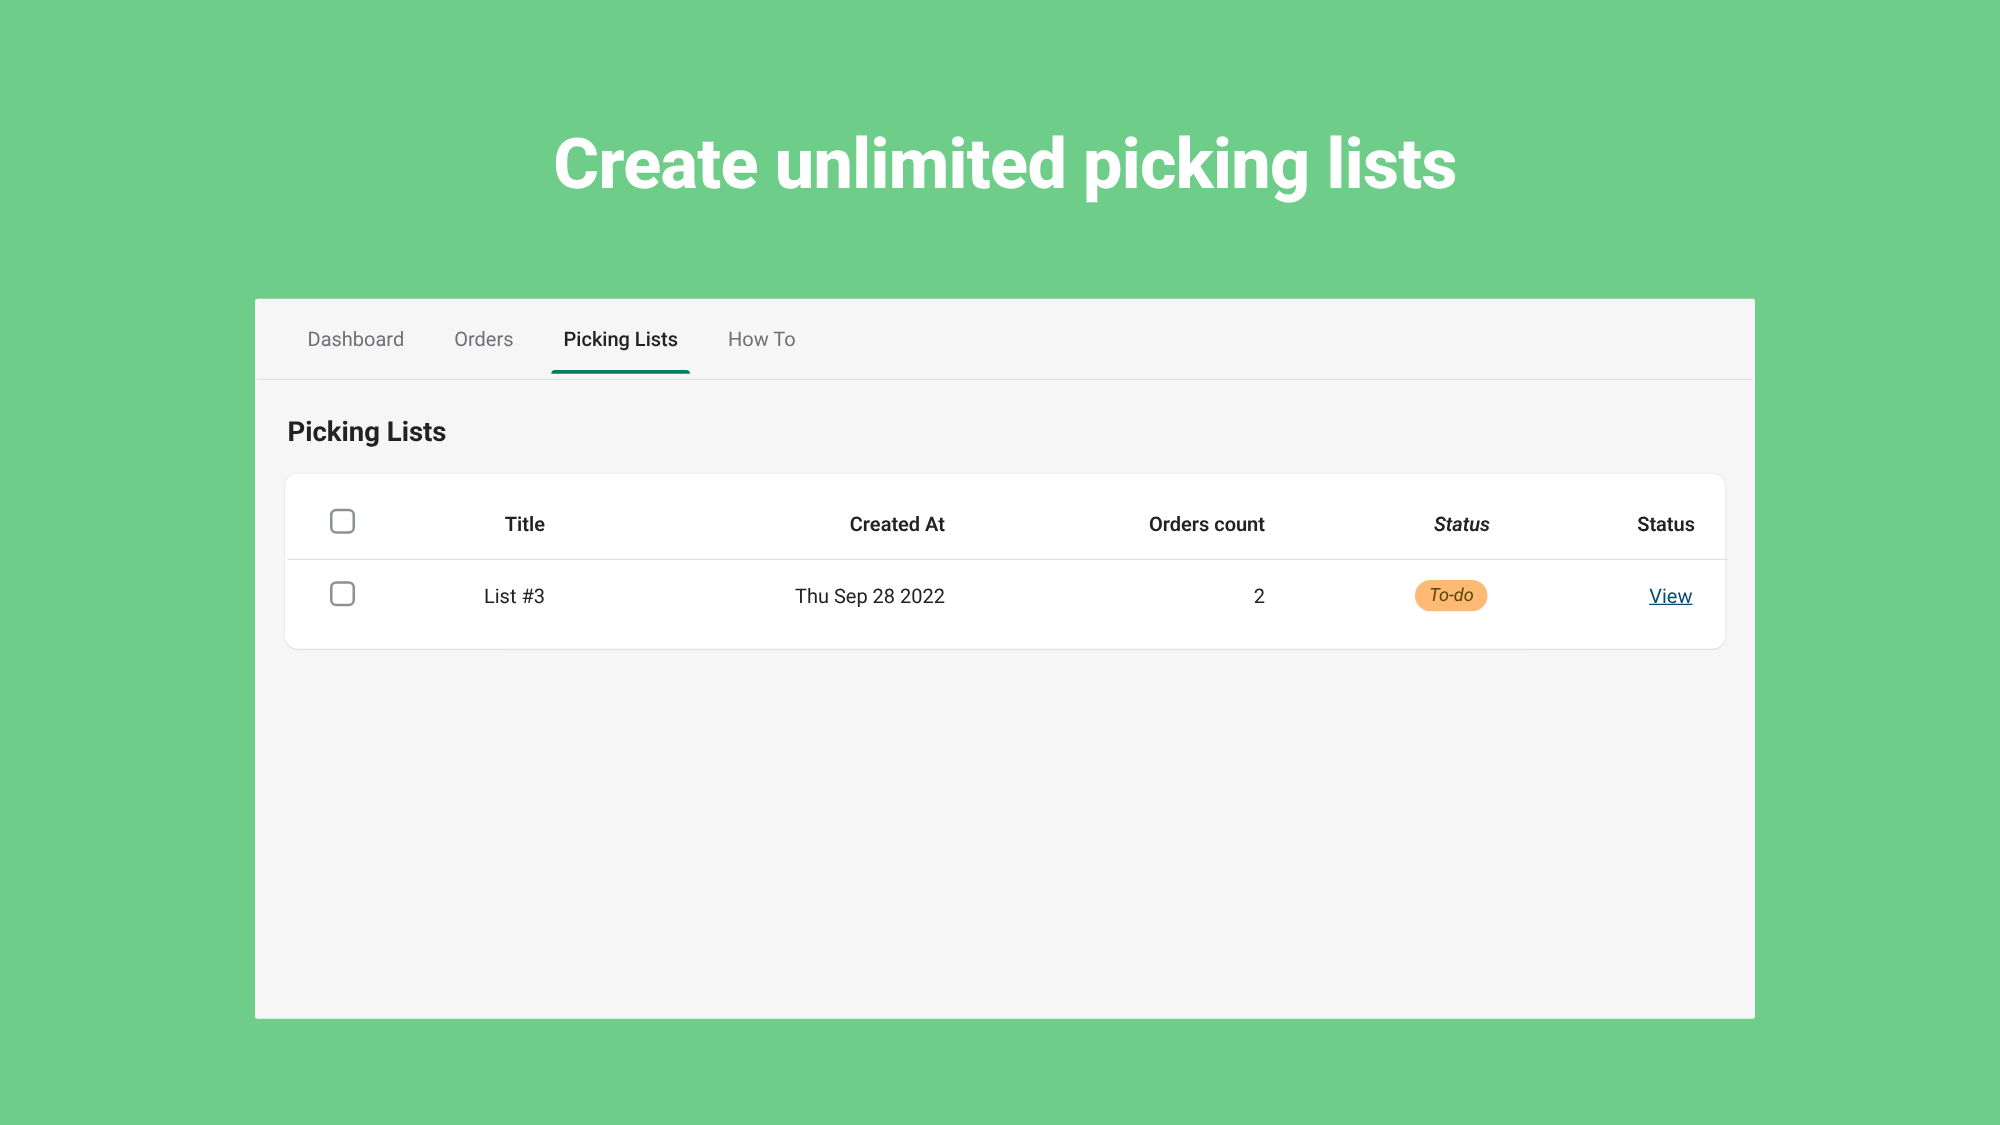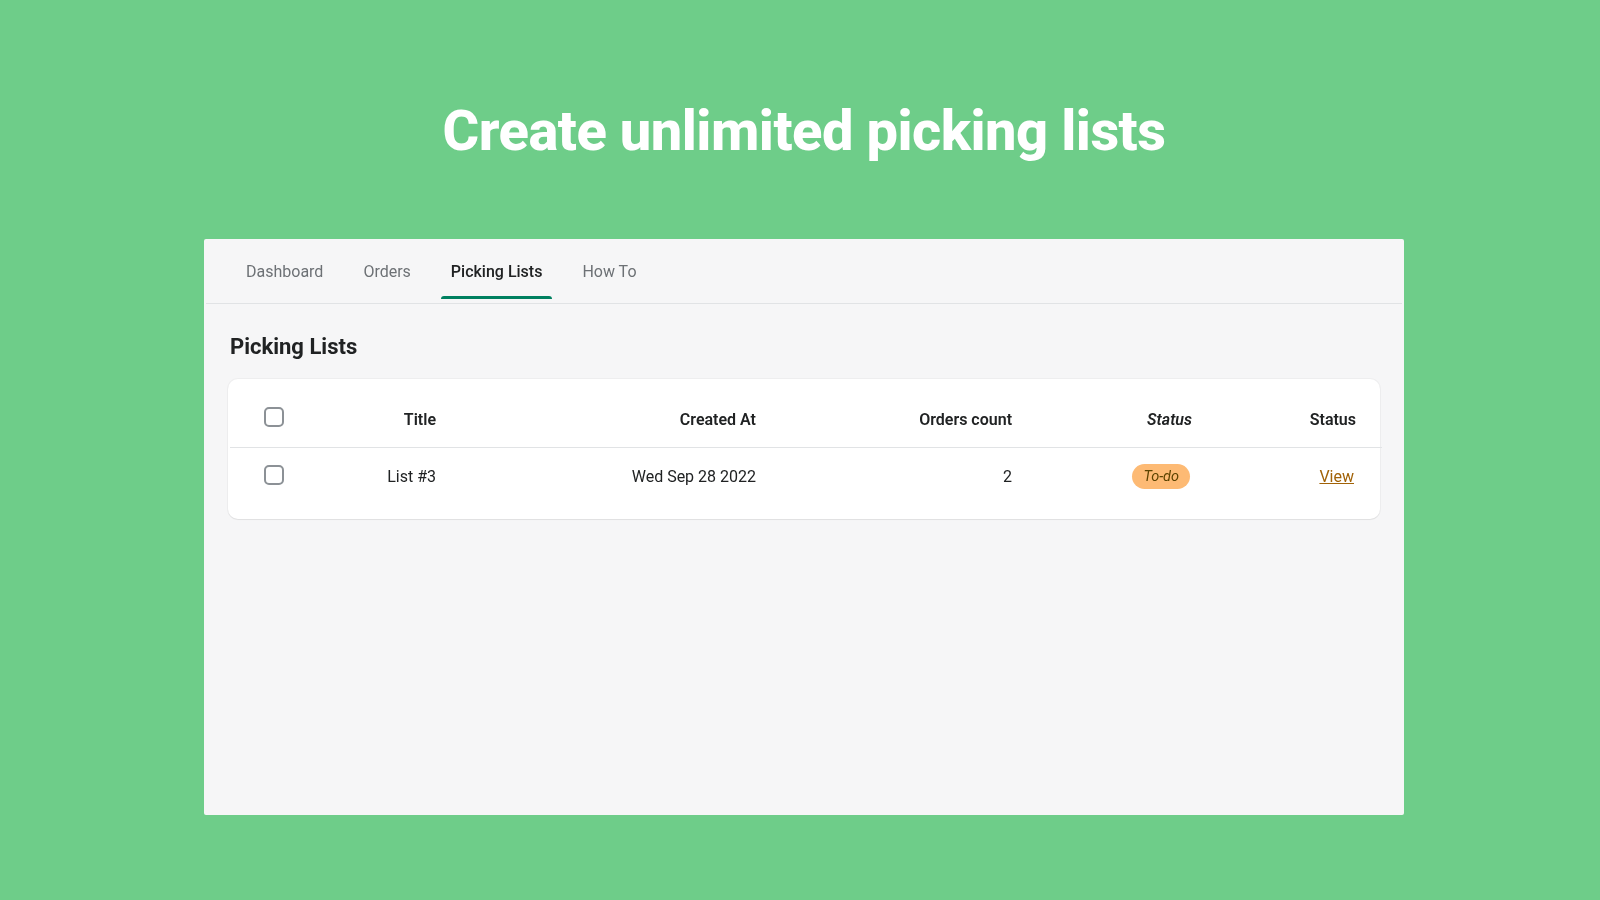--- a/index.html
+++ b/index.html
@@ -105,21 +105,21 @@
   .badge {
     display: inline-block;
     background: #fdba74;
     color: #5c4300;
     font-size: 14.5px;
     font-weight: 400;
     padding: 4px 11px;
     border-radius: 14px;
   }
   .link {
-    color: #a16207;
+    color: #0c4a6e;
     cursor: pointer;
     font-weight: 400;
     text-decoration: underline;
   }
 </style>
 </head>
 <body>
 
 <h1 class="hero-title">Create unlimited picking lists</h1>
 
@@ -145,21 +145,21 @@
           <th class="col-created">Created At</th>
           <th class="col-count">Orders count</th>
           <th class="col-status">Status</th>
           <th class="col-actions">Status</th>
         </tr>
       </thead>
       <tbody>
         <tr>
           <td class="col-check"><span class="checkbox"></span></td>
           <td class="col-title">List #3</td>
-          <td class="col-created">Wed Sep 28 2022</td>
+          <td class="col-created">Thu Sep 28 2022</td>
           <td class="col-count">2</td>
           <td class="col-status"><span class="badge">To-do</span></td>
           <td class="col-actions"><span class="link">View</span></td>
         </tr>
       </tbody>
     </table>
   </div>
 
 </div>
 

